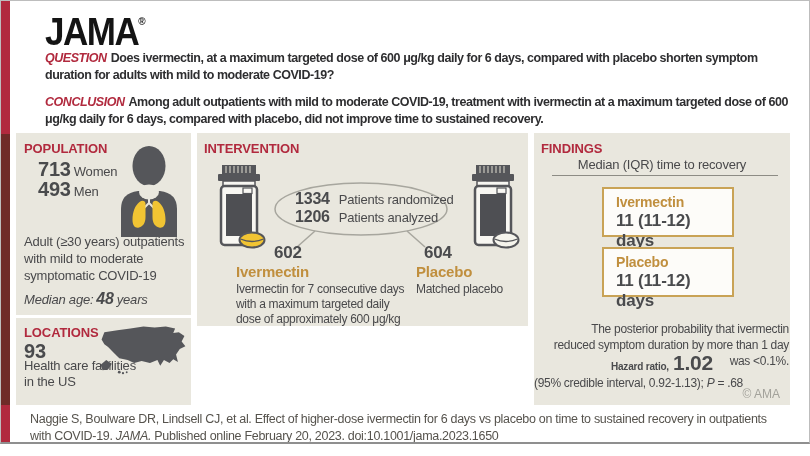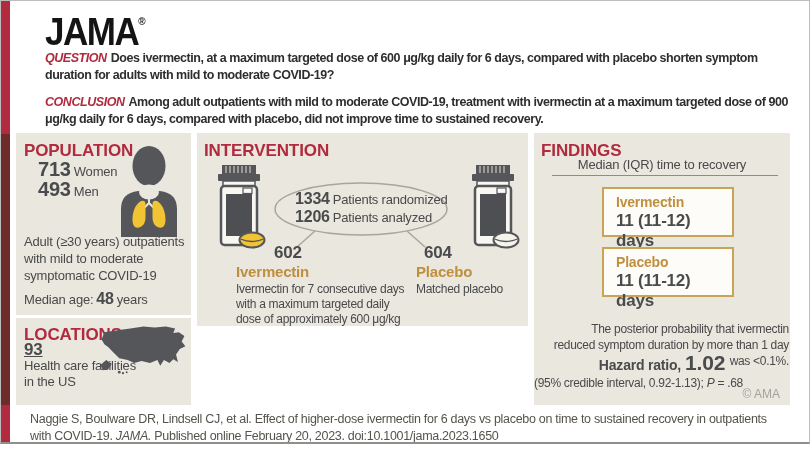--- a/index.html
+++ b/index.html
@@ -38,59 +38,59 @@
     line-height:17px;letter-spacing:-0.45px;}
   .q{top:49px;} .c{top:93px;}
   .lbl{color:var(--crimson);margin-right:4px;font-style:italic;}
   
   .panel{position:absolute;background:var(--beige);}
   .p-pop{left:15px;top:132px;width:175px;height:182px;}
   .p-loc{left:15px;top:317px;width:175px;height:87px;}
   .p-int{left:196px;top:132px;width:331px;height:193px;}
   .p-out{left:196px;top:328px;width:331px;height:76px;}
   .p-fin{left:533px;top:132px;width:256px;height:272px;}
-  .sec-title{position:absolute;font-size:17px;font-weight:bold;color:var(--crimson);letter-spacing:-0.1px;}
+  .sec-title{position:absolute;font-size:13px;font-weight:bold;color:var(--crimson);letter-spacing:-0.1px;}
   .num{font-weight:bold;color:var(--dark);}
   .body-txt{font-size:13px;color:var(--body);line-height:17px;}
   
   .stat-row{position:absolute;left:22px;}
   .stat-row .num{font-size:20px;}
   .stat-row .stat-label{font-size:13px;color:var(--body);margin-left:3px;}
   .pop-desc{left:8px;top:100px;width:162px;}
-  .pop-age{left:8px;top:157px;font-size:13px;color:var(--body);}
+  .pop-age{left:8px;top:157px;font-size:13px;color:var(--body);font-style:italic;}
   .pop-age .num{font-size:16px;margin:0 3px;}
   
-  .loc-val{left:8px;top:22px;font-size:17px;text-decoration:underline;}
+  .loc-val{left:8px;top:22px;font-size:20px;}
   .loc-label{left:8px;top:40px;width:118px;line-height:16px;}
   
   .bottle{position:absolute;width:58px;height:86px;}
   .b1{left:13px;top:30px;} .b2{left:267px;top:30px;}
   .rand-svg{left:70px;top:46px;width:188px;height:72px;}
   .rand-text{left:98px;top:57px;font-size:13px;color:var(--body);line-height:17px;}
-  .rand-text .num{font-size:16px;margin-right:3px;}
+  .rand-text .num{font-size:16px;margin-right:9px;}
   .arm{position:absolute;top:110px;}
   .arm-1{left:39px;width:180px;} .arm-2{left:219px;width:104px;}
   .arm-n{font-size:17px;font-weight:bold;color:var(--dark);}
   .arm-1 .arm-n{margin-left:38px;} .arm-2 .arm-n{margin-left:8px;}
   .arm-name{font-size:15px;font-weight:bold;color:var(--gold);}
   .arm-desc{font-size:12px;line-height:15px;color:var(--body);margin-top:2px;letter-spacing:-0.3px;}
   
   .out-text{left:55px;top:26px;width:236px;}
   
   .fin-sub{left:0;top:24px;width:100%;text-align:center;font-size:13px;color:var(--body);}
   .fin-line{left:18px;top:42px;width:226px;height:1px;background:var(--line-gray);}
   .fin-box{position:absolute;left:68px;width:132px;height:50px;background:#FDFCF9;
     border:2px solid var(--gold-border);padding:5px 0 0 12px;}
   .fb1{top:54px;} .fb2{top:114px;}
   .fin-box .r-name{font-size:14px;font-weight:bold;color:var(--gold);}
   .fin-box .r-val{font-size:17px;font-weight:bold;color:var(--dark);margin-top:1px;}
   .posterior{left:9px;top:188px;width:238px;text-align:right;font-size:12px;
     line-height:16px;color:var(--body);letter-spacing:-0.3px;margin-left:8px;}
   .hazard{left:0;top:218px;width:100%;text-align:center;color:var(--dark);}
-  .hazard .hz-lbl{font-size:14px;font-weight:bold;}
+  .hazard .hz-lbl{font-size:10px;font-weight:bold;}
   .hazard .hz-val{font-size:21px;font-weight:bold;margin-left:4px;}
   .credible{left:0;top:243px;width:100%;text-align:left;font-size:12px;color:var(--body);letter-spacing:-0.3px;}
   .ital{font-style:italic;}
   .ama{right:10px;bottom:4px;font-size:12px;color:#A3A29B;letter-spacing:0;}
   
   .footer{left:29px;top:410px;width:752px;font-size:12.5px;line-height:17px;
     color:#56534D;letter-spacing:-0.3px;}
 </style>
 </head>
 <body>
@@ -100,21 +100,21 @@
   <div class="bar bar-top"></div>
   <div class="bar bar-mid"></div>
   <div class="bar bar-bot"></div>
 
   <div class="abs logo"><span>JAMA</span><sup>®</sup></div>
 
   <div class="abs lede q">
     <span class="lbl">QUESTION</span><span>Does ivermectin, at a maximum targeted dose of 600 μg/kg daily for 6 days, compared with placebo shorten symptom duration for adults with mild to moderate COVID-19?</span>
   </div>
   <div class="abs lede c">
-    <span class="lbl">CONCLUSION</span><span>Among adult outpatients with mild to moderate COVID-19, treatment with ivermectin at a maximum targeted dose of 900 μg/kg daily for 6 days, compared with placebo, did not improve time to sustained recovery.</span>
+    <span class="lbl">CONCLUSION</span><span>Among adult outpatients with mild to moderate COVID-19, treatment with ivermectin at a maximum targeted dose of 600 μg/kg daily for 6 days, compared with placebo, did not improve time to sustained recovery.</span>
   </div>
 
   <div class="panel p-pop">
     <div class="sec-title" style="left:8px;top:8px;">POPULATION</div>
     <div class="stat-row" style="top:25px;">
       <span class="num">713</span><span class="stat-label">Women</span>
     </div>
     <div class="stat-row" style="top:45px;">
       <span class="num">493</span><span class="stat-label">Men</span>
     </div>

